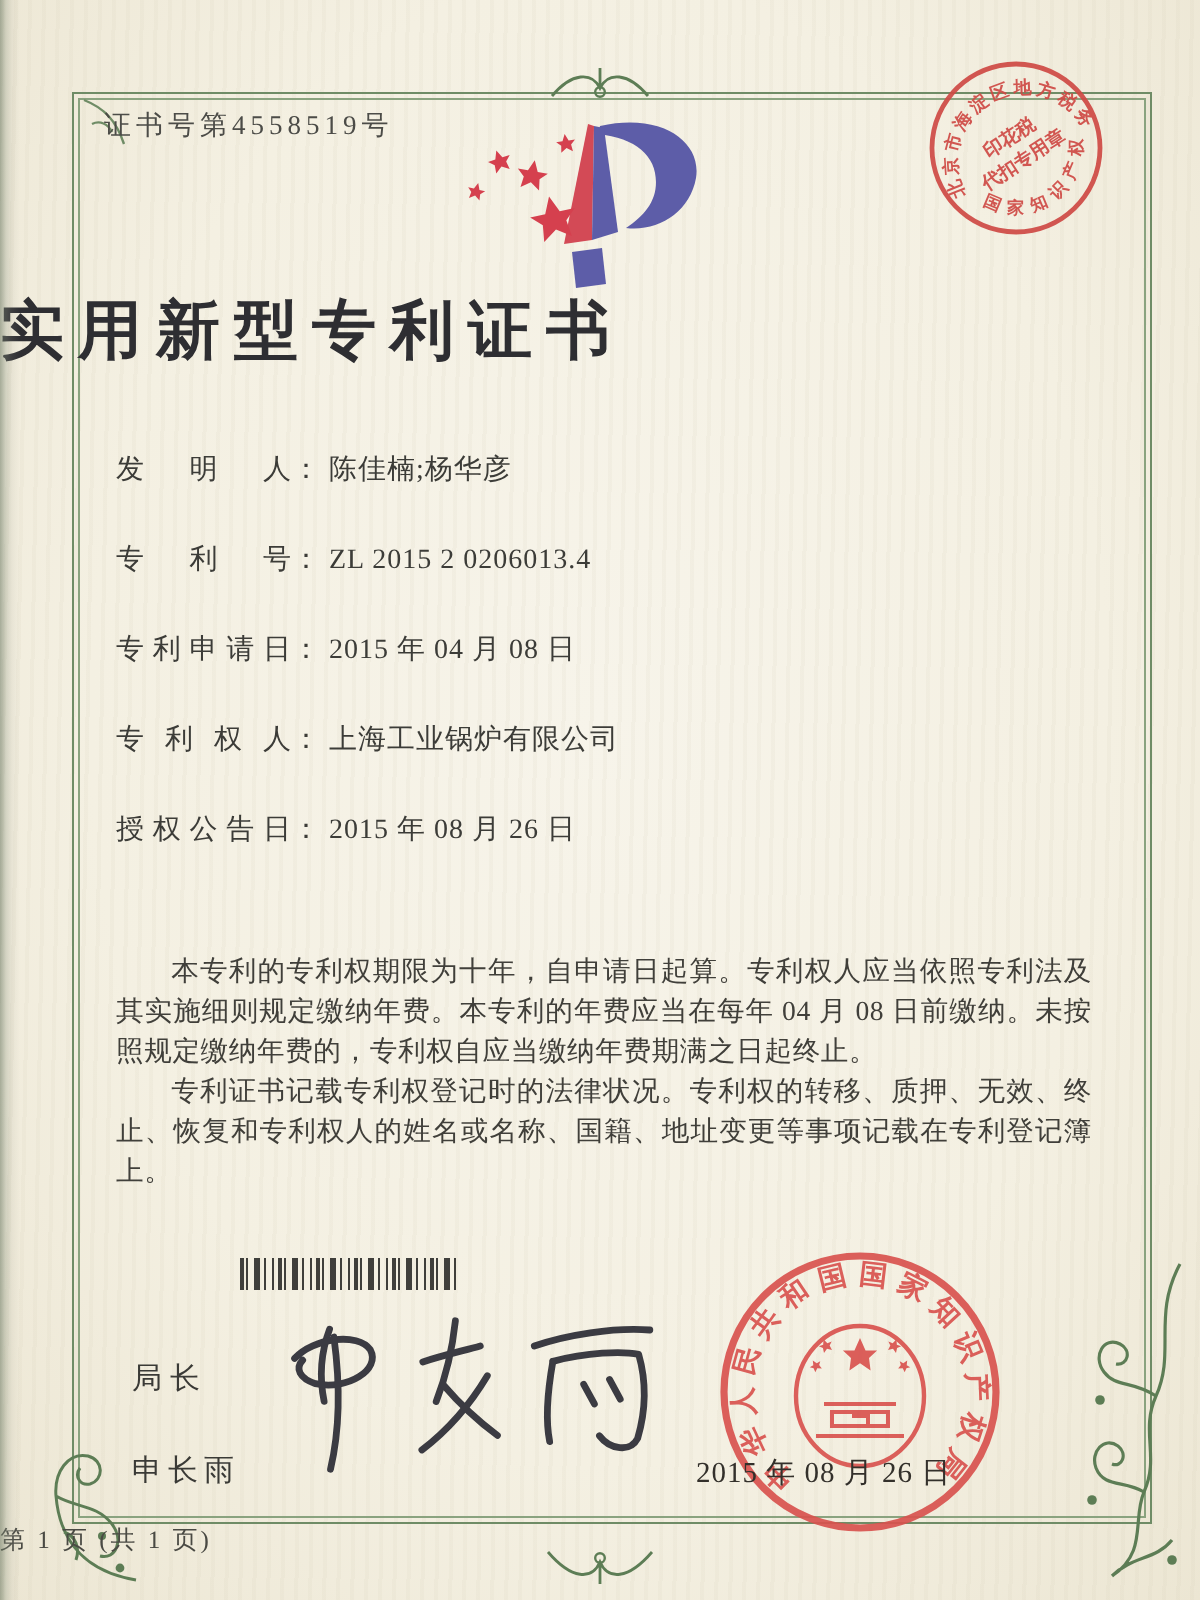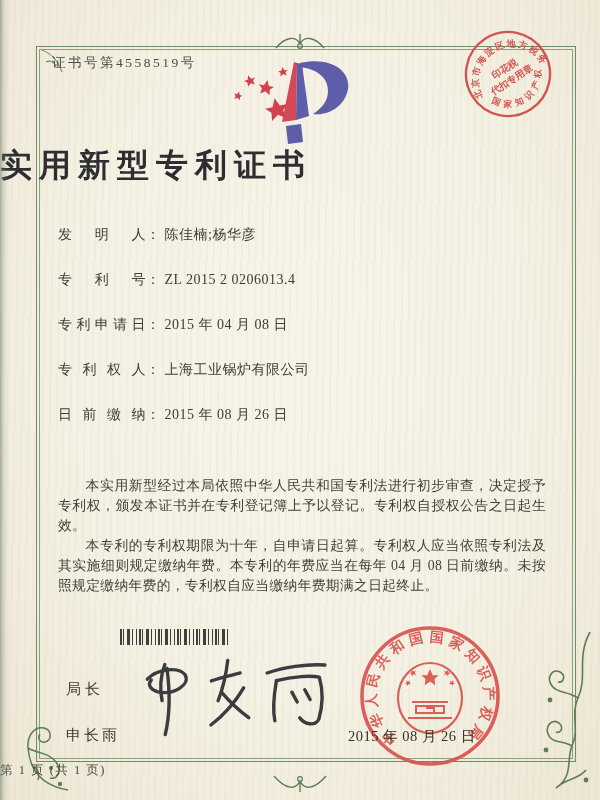--- a/index.html
+++ b/index.html
@@ -152,27 +152,27 @@
     <div class="field-row">
       <span class="field-label">专利号</span><span class="field-colon">：</span><span class="field-value">ZL 2015 2 0206013.4</span>
     </div>
     <div class="field-row">
       <span class="field-label">专利申请日</span><span class="field-colon">：</span><span class="field-value">2015 年 04 月 08 日</span>
     </div>
     <div class="field-row">
       <span class="field-label">专利权人</span><span class="field-colon">：</span><span class="field-value">上海工业锅炉有限公司</span>
     </div>
     <div class="field-row">
-      <span class="field-label">日前缴纳</span><span class="field-colon">：</span><span class="field-value">2015 年 08 月 26 日</span>
+      <span class="field-label">授权公告日</span><span class="field-colon">：</span><span class="field-value">2015 年 08 月 26 日</span>
     </div>
   </div>
 
   <div class="body-text">
-    <p>本实用新型经过本局依照中华人民共和国专利法进行初步审查，决定授予专利权，颁发本证书并在专利登记簿上予以登记。专利权自授权公告之日起生效。</p>
     <p>本专利的专利权期限为十年，自申请日起算。专利权人应当依照专利法及其实施细则规定缴纳年费。本专利的年费应当在每年 04 月 08 日前缴纳。未按照规定缴纳年费的，专利权自应当缴纳年费期满之日起终止。</p>
+    <p>专利证书记载专利权登记时的法律状况。专利权的转移、质押、无效、终止、恢复和专利权人的姓名或名称、国籍、地址变更等事项记载在专利登记簿上。</p>
   </div>
 
   <div class="barcode"></div>
 
   <div class="sig-block">
     <div class="sig-title">局长</div>
     <div class="sig-name">申长雨</div>
   </div>
 
   <svg class="sig-hand" viewBox="0 0 215 95">

